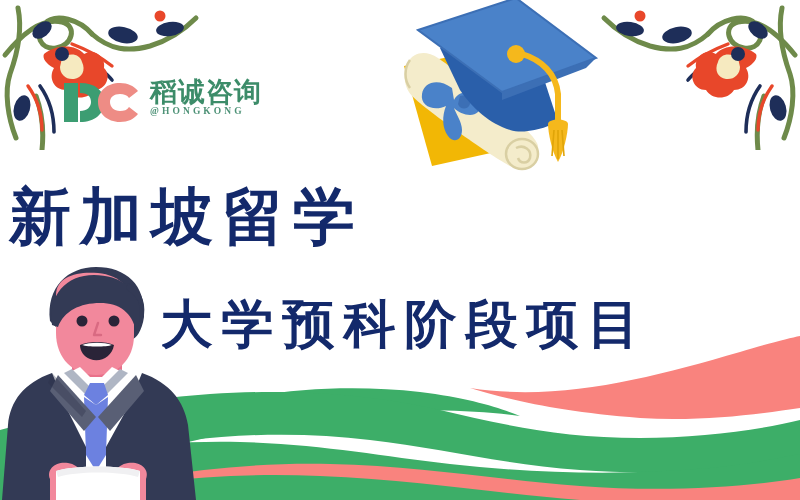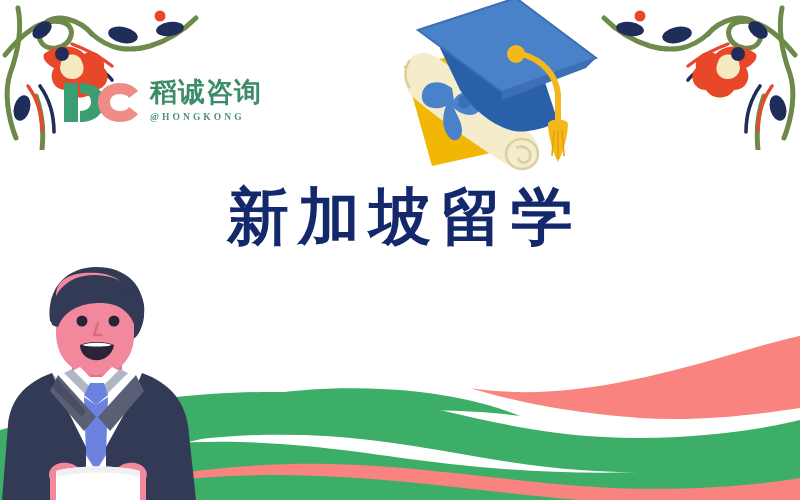--- a/index.html
+++ b/index.html
@@ -49,21 +49,20 @@
     width: 80px;
     height: 50px;
     flex: none;
     margin-top: 1px;
   }
   .logo-text-col {
     display: flex;
     flex-direction: column;
     align-items: flex-start;
     margin-top: 2px;
-    gap: 6px;
   }
   .logo-cn {
     font-size: 27px;
     font-weight: 700;
     color: #3C8C69;
     letter-spacing: 1px;
     line-height: 1.05;
     font-family: "DejaVu Sans", "Liberation Sans", sans-serif;
   }
   .logo-en {
@@ -74,21 +73,20 @@
     margin-top: 0;
     font-family: "Liberation Serif", "DejaVu Serif", serif;
   }
 
   
   .headline-wrap {
     position: absolute;
     left: 0;
     top: 186px;
     width: 800px;
-    text-align: center;
     pointer-events: none;
   }
   .headline {
     font-size: 62px;
     font-weight: 700;
     color: #13296B;
     letter-spacing: 9px;
     line-height: 1.0;
     font-family: "DejaVu Sans", "Liberation Sans", sans-serif;
     text-indent: 9px;
@@ -225,20 +223,23 @@
     </svg>
     <div class="logo-text-col">
       <div class="logo-cn">稻诚咨询</div>
       <div class="logo-en">@HONGKONG</div>
     </div>
   </div>
 
   <div class="headline-wrap">
     <div class="headline">新加坡留学</div>
   </div>
+  <div class="subheadline-wrap">
+    <div class="subheadline">大学预科阶段项目</div>
+  </div>
 
   <svg class="waves" viewBox="0 0 800 170" preserveAspectRatio="none">
     <path d="M470,58 C560,72 650,48 740,22 C770,13 790,8 800,6 L800,78 C760,84 700,92 640,88 C560,82 510,70 470,58 Z" fill="#F9837E"></path>
     <path d="M150,95 C230,62 330,52 420,62 C470,68 500,78 520,86 C480,80 420,78 360,84 C270,92 200,108 150,122 Z" fill="#3DAE68"></path>
     <path d="M0,100 C60,84 130,70 210,64 C300,58 380,66 440,80 C500,94 560,108 640,108 C700,108 760,100 800,90 L800,128 C740,140 660,146 580,140 C500,134 440,118 370,110 C290,100 200,104 120,122 C70,133 30,144 0,154 Z" fill="#3DAE68"></path>
     <path d="M0,140 C70,122 150,110 240,112 C320,114 380,126 450,134 C530,143 620,146 710,138 C750,134 780,128 800,124 L800,170 L0,170 Z" fill="#3DAE68"></path>
     <path d="M60,168 C140,150 230,142 320,146 C420,150 500,164 580,170 L800,170 L800,148 C740,158 660,162 580,156 C490,149 420,136 330,134 C230,132 140,146 60,168 Z" fill="#F9837E"></path>
   </svg>
 
   <svg class="person" viewBox="0 0 210 235">

